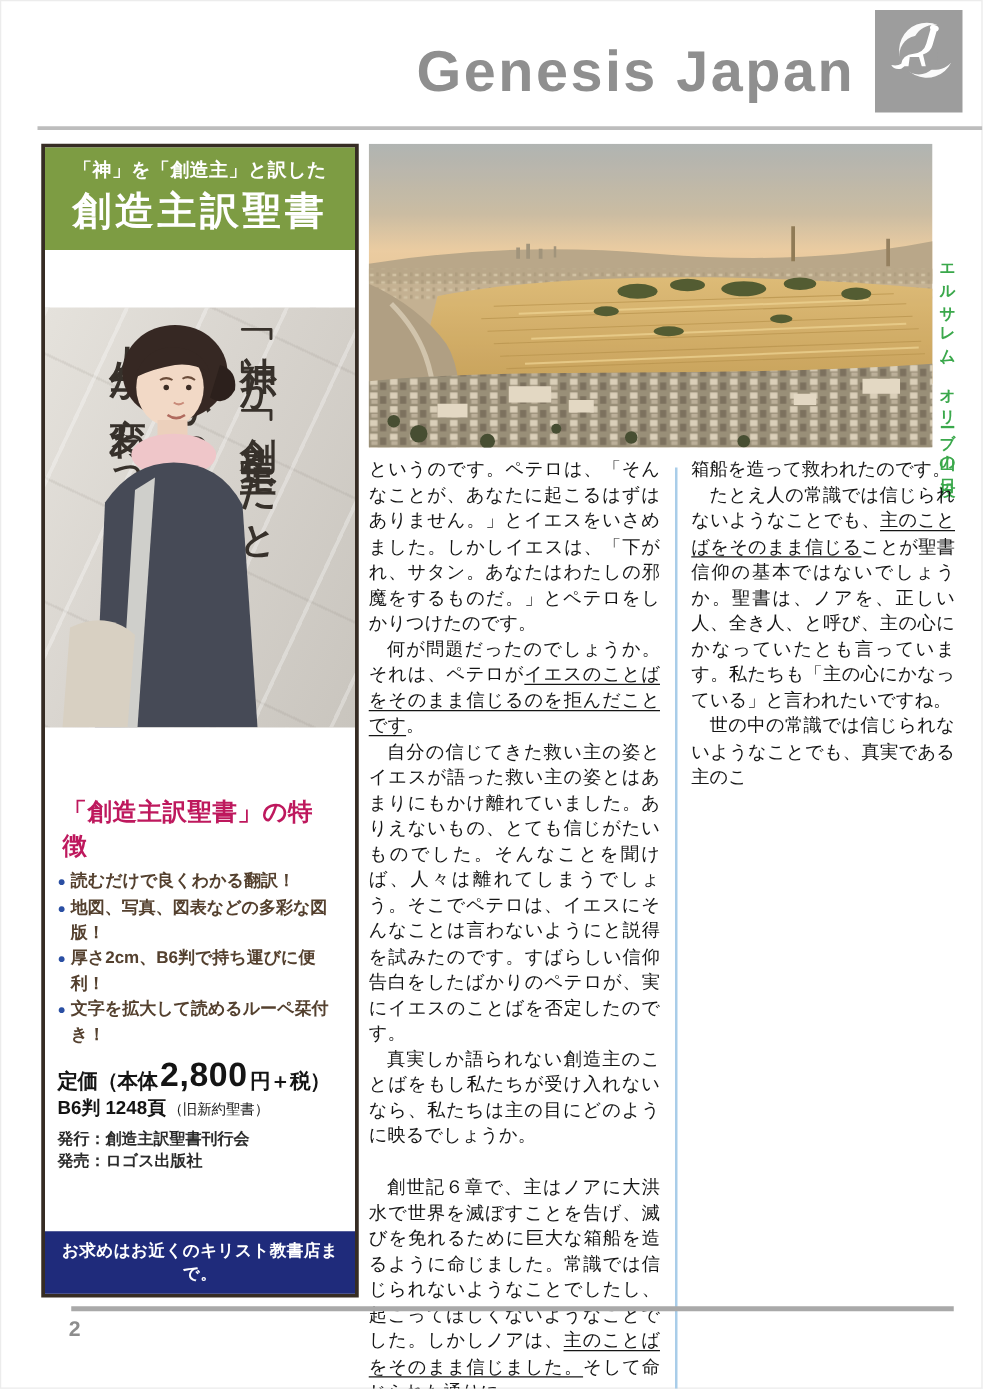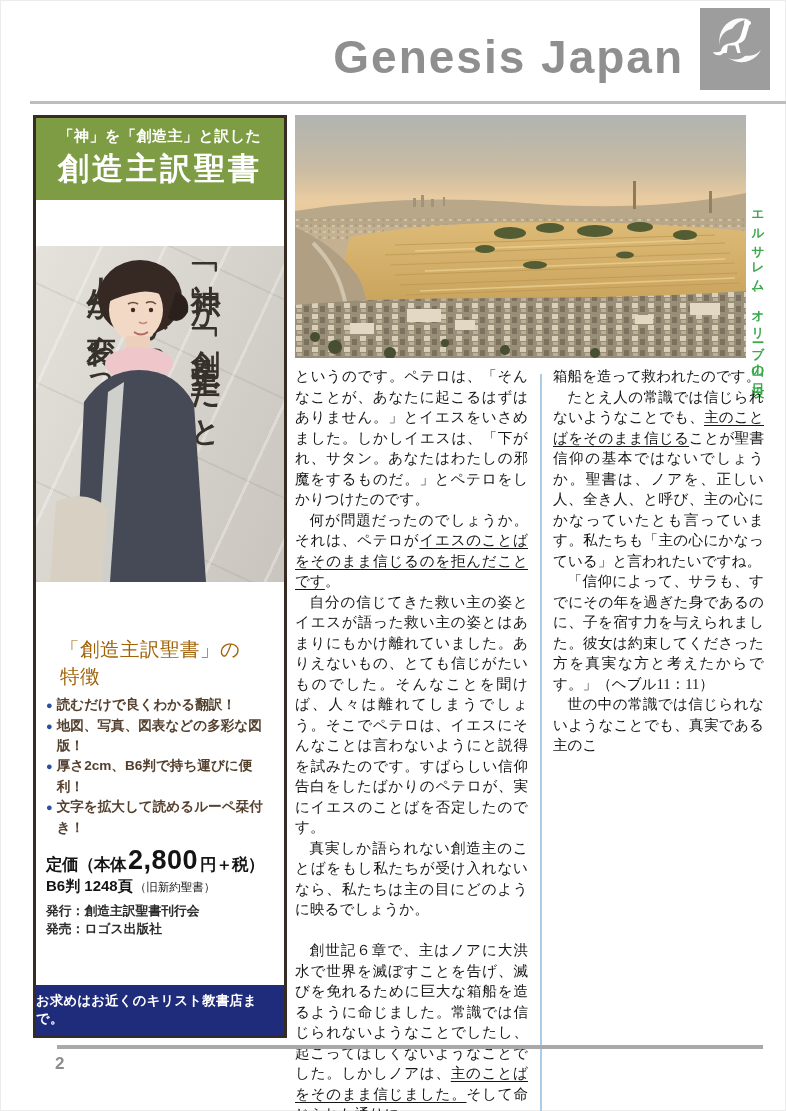--- a/index.html
+++ b/index.html
@@ -59,33 +59,33 @@
           align-items:center;justify-content:center;font-size:13.5px;font-weight:900;color:#3a332c;
           line-height:1.25;box-sizing:border-box;z-index:3;}
   .bubble::after{content:"";position:absolute;bottom:-9px;left:30px;border:5px solid rgba(0,0,0,0);
           border-top-color:#6b6560;}
   .paper1{position:absolute;left:26px;top:386px;width:88px;height:54px;background:#eef0e6;
           border:1px solid #cfd2c2;transform:rotate(-14deg);}
   .paper2{position:absolute;left:96px;top:380px;width:60px;height:40px;background:#f6f5ef;
           border:1px solid #d8d6cc;transform:rotate(9deg);}
 
   .features{padding:6px 10px 0 10px;}
-  .features-title{color:#a16207;font-size:19.5px;font-weight:400;letter-spacing:.5px;margin:2px 14px 5px;}
+  .features-title{color:#be185d;font-size:19.5px;font-weight:700;letter-spacing:.5px;margin:2px 4px 5px;}
   .feature-list{list-style:none;margin:0;padding:0;}
   .feature-list li{display:flex;align-items:baseline;font-size:13.6px;font-weight:bold;
                    color:#54402e;line-height:1.5;}
   .feature-dot{color:#2a4fa3;font-size:11px;margin-right:4px;flex:0 0 auto;}
   .price-row{margin-top:7px;color:#141414;font-weight:900;display:flex;align-items:flex-end;}
   .price-pre,.price-post{font-size:16.5px;letter-spacing:-.5px;}
   .price-amount{font-size:27px;letter-spacing:.5px;padding:0 2px;}
   .spec-row{font-weight:900;font-size:15px;color:#141414;margin-top:1px;display:flex;align-items:baseline;}
   .spec-note{font-size:11.5px;font-weight:normal;margin-left:2px;}
   .publisher{margin-top:6px;font-size:12.8px;font-weight:bold;color:#2b2b2b;line-height:1.45;}
   .ad-footer{margin-top:auto;background:#1f2b7b;color:#fff;font-size:13.3px;font-weight:bold;
-             text-align:left;padding:7px 0;letter-spacing:.3px;}
+             text-align:center;padding:7px 0;letter-spacing:.3px;}
 
   
   .jeru{position:absolute;left:295px;top:115px;width:451px;height:243px;}
   .photo-caption{position:absolute;left:749px;top:203px;writing-mode:vertical-rl;
                  font-size:12.5px;font-weight:bold;color:#3aa84b;letter-spacing:2.5px;}
 
   
   .article{position:absolute;left:295px;top:366px;width:470px;display:flex;}
   .col{font-family:"Liberation Serif","DejaVu Serif",serif;font-size:14.6px;line-height:20.5px;
        color:#161616;text-align:justify;}
@@ -297,21 +297,20 @@
         <p><span>というのです。ペテロは、「そんなことが、あなたに起こるはずはありません。」とイエスをいさめました。しかしイエスは、「下がれ、サタン。あなたはわたしの邪魔をするものだ。」とペテロをしかりつけたのです。</span></p>
         <p class="ind"><span>何が問題だったのでしょうか。それは、ペテロが</span><span class="u">イエスのことばをそのまま信じるのを拒んだことです</span><span>。</span></p>
         <p class="ind"><span>自分の信じてきた救い主の姿とイエスが語った救い主の姿とはあまりにもかけ離れていました。ありえないもの、とても信じがたいものでした。そんなことを聞けば、人々は離れてしまうでしょう。そこでペテロは、イエスにそんなことは言わないようにと説得を試みたのです。すばらしい信仰告白をしたばかりのペテロが、実にイエスのことばを否定したのです。</span></p>
         <p class="ind"><span>真実しか語られない創造主のことばをもし私たちが受け入れないなら、私たちは主の目にどのように映るでしょうか。</span></p>
         <p class="ind sb"><span>創世記６章で、主はノアに大洪水で世界を滅ぼすことを告げ、滅びを免れるために巨大な箱船を造るように命じました。常識では信じられないようなことでしたし、起こってほしくないようなことでした。しかしノアは、</span><span class="u">主のことばをそのまま信じました。</span><span>そして命じられた通りに</span></p>
       </div>
     <div class="col-divider"></div>
     <div class="col" data-col="1">
         <p><span>箱船を造って救われたのです。</span></p>
         <p class="ind"><span>たとえ人の常識では信じられないようなことでも、</span><span class="u">主のことばをそのまま信じる</span><span>ことが聖書信仰の基本ではないでしょうか。聖書は、ノアを、正しい人、全き人、と呼び、主の心にかなっていたとも言っています。私たちも「主の心にかなっている」と言われたいですね。</span></p>
-        <p class="ind"><span>「信仰によって、サラも、すでにその年を過ぎた身であるのに、子を宿す力を与えられました。彼女は約束してくださった方を真実な方と考えたからです。」（ヘブル11：11）</span></p>
         <p class="ind"><span>世の中の常識では信じられないようなことでも、真実である主のこ</span></p>
       </div>
   </div>
 
   <div class="bottom-rule"></div>
   <div class="page-number">2</div>
 
 </div>
 
 </body></html>

